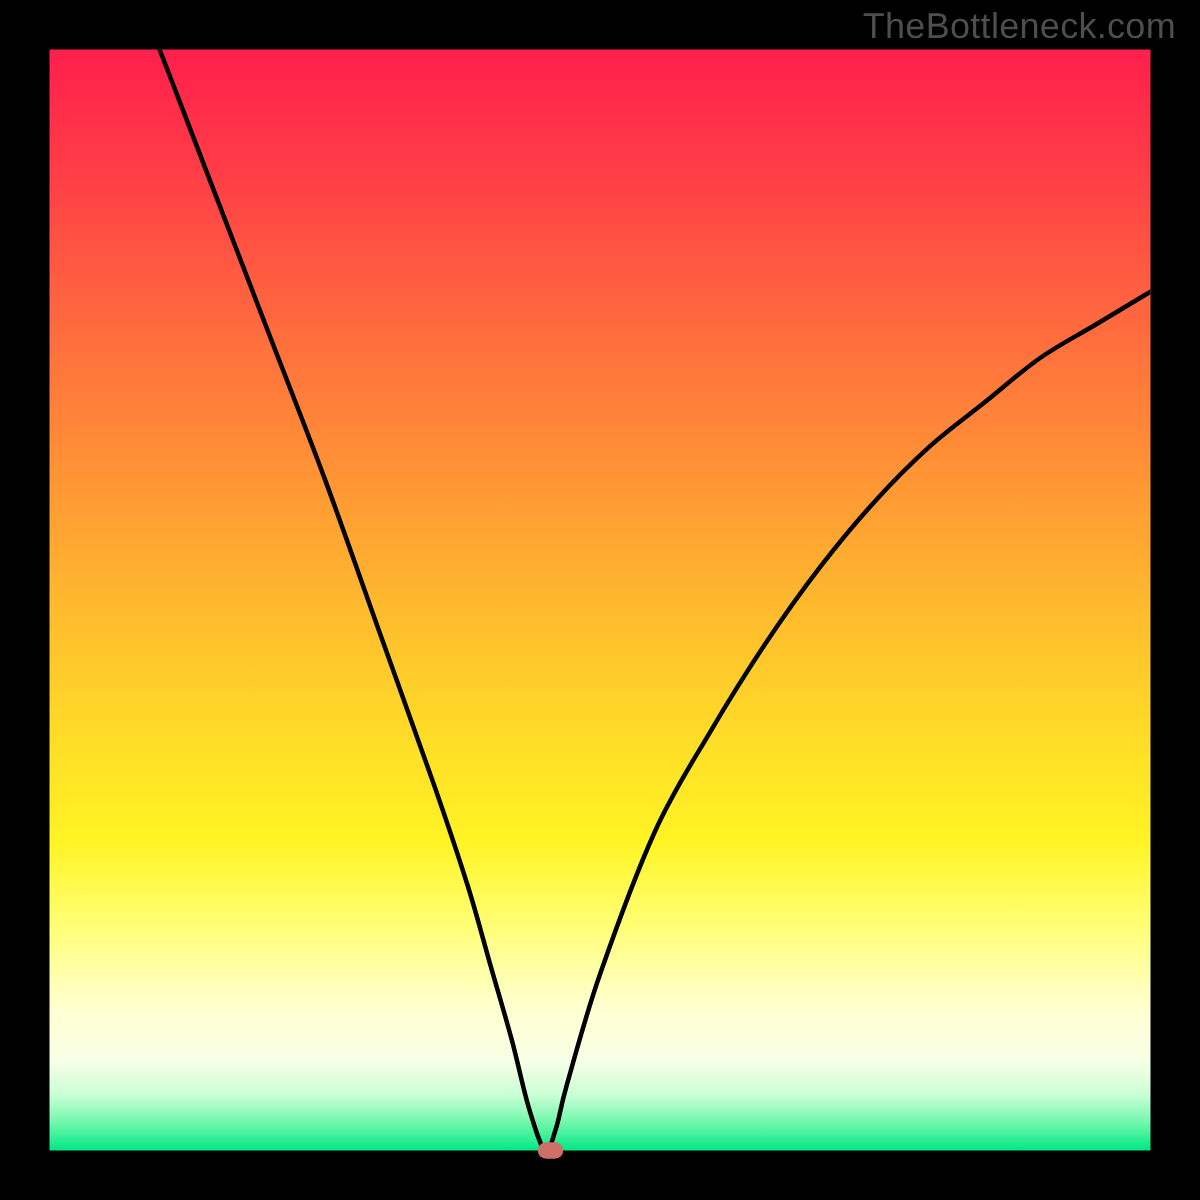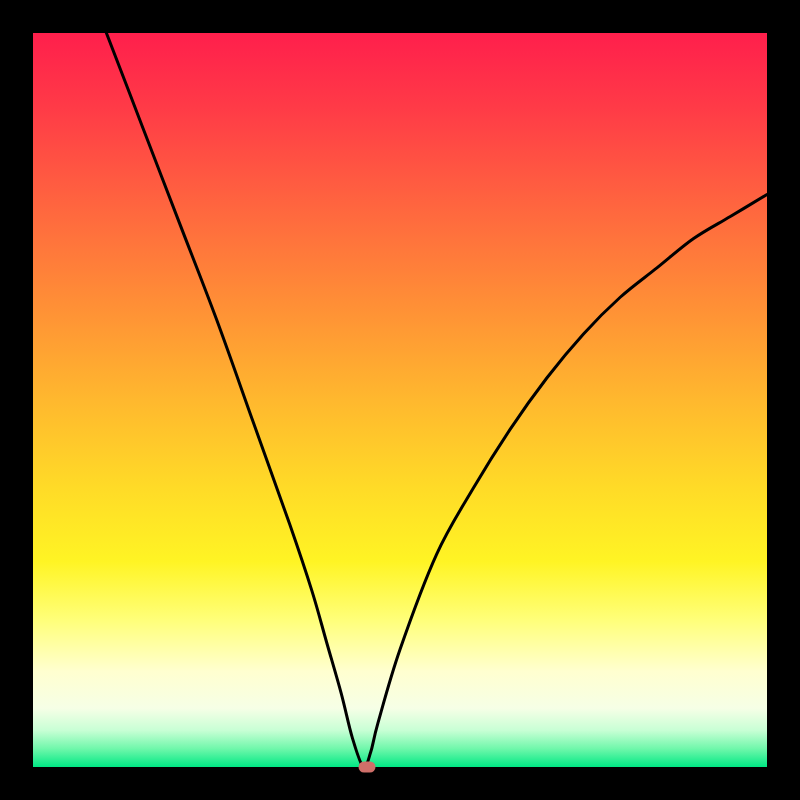--- a/index.html
+++ b/index.html
@@ -67,20 +67,21 @@
     border-radius: 6px;
     background: #cf6f69;
     z-index: 3;
     transform: translate(-50%, -50%);
   }
 </style>
 </head>
 <body>
 
 <div class="frame">
+  <div class="watermark">TheBottleneck.com</div>
 
   <div class="plot-bg"></div>
 
   <svg class="curve" viewBox="0 0 734 734" preserveAspectRatio="none">
     <path fill="none" stroke="#000" stroke-width="3" stroke-linejoin="round" stroke-linecap="round" d="M 73.40 0.00 C 79.52 15.90, 97.87 63.61, 110.10 95.42 C 122.33 127.23, 134.57 159.03, 146.80 190.84 C 159.03 222.65, 171.27 253.23, 183.50 286.26 C 195.73 319.29, 207.97 354.77, 220.20 389.02 C 232.43 423.27, 247.11 463.64, 256.90 491.78 C 266.69 519.92, 272.80 538.27, 278.92 557.84 C 285.04 577.41, 288.71 592.09, 293.60 609.22 C 298.49 626.35, 304.00 644.70, 308.28 660.60 C 312.56 676.50, 315.62 692.41, 319.29 704.64 C 322.96 716.87, 327.24 731.55, 330.30 734.00 C 333.36 736.45, 335.19 726.66, 337.64 719.32 C 340.09 711.98, 340.09 707.09, 344.98 689.96 C 349.87 672.83, 357.21 644.70, 367.00 616.56 C 376.79 588.42, 391.47 548.05, 403.70 521.14 C 415.93 494.23, 428.17 475.88, 440.40 455.08 C 452.63 434.28, 464.87 414.71, 477.10 396.36 C 489.33 378.01, 501.57 360.88, 513.80 344.98 C 526.03 329.08, 538.27 314.40, 550.50 300.94 C 562.73 287.48, 574.97 275.25, 587.20 264.24 C 599.43 253.23, 611.67 244.67, 623.90 234.88 C 636.13 225.09, 648.37 214.08, 660.60 205.52 C 672.83 196.96, 685.07 190.84, 697.30 183.50 C 709.53 176.16, 727.88 165.15, 734.00 161.48"></path>
   </svg>
 
   <div class="marker" style="left: 366.97px; top: 767px; background: rgb(207, 111, 105);"></div>
 </div>
 

